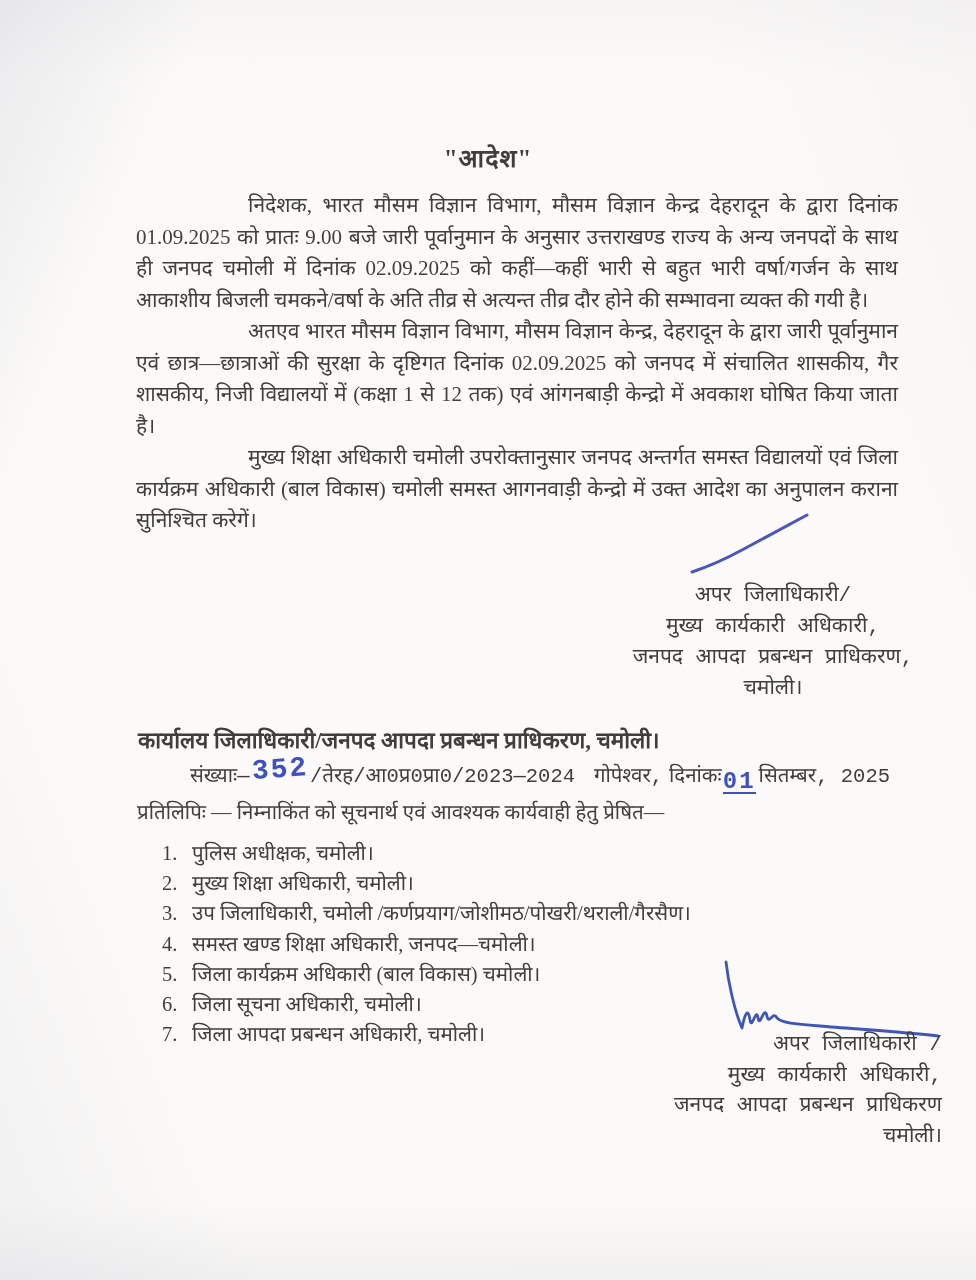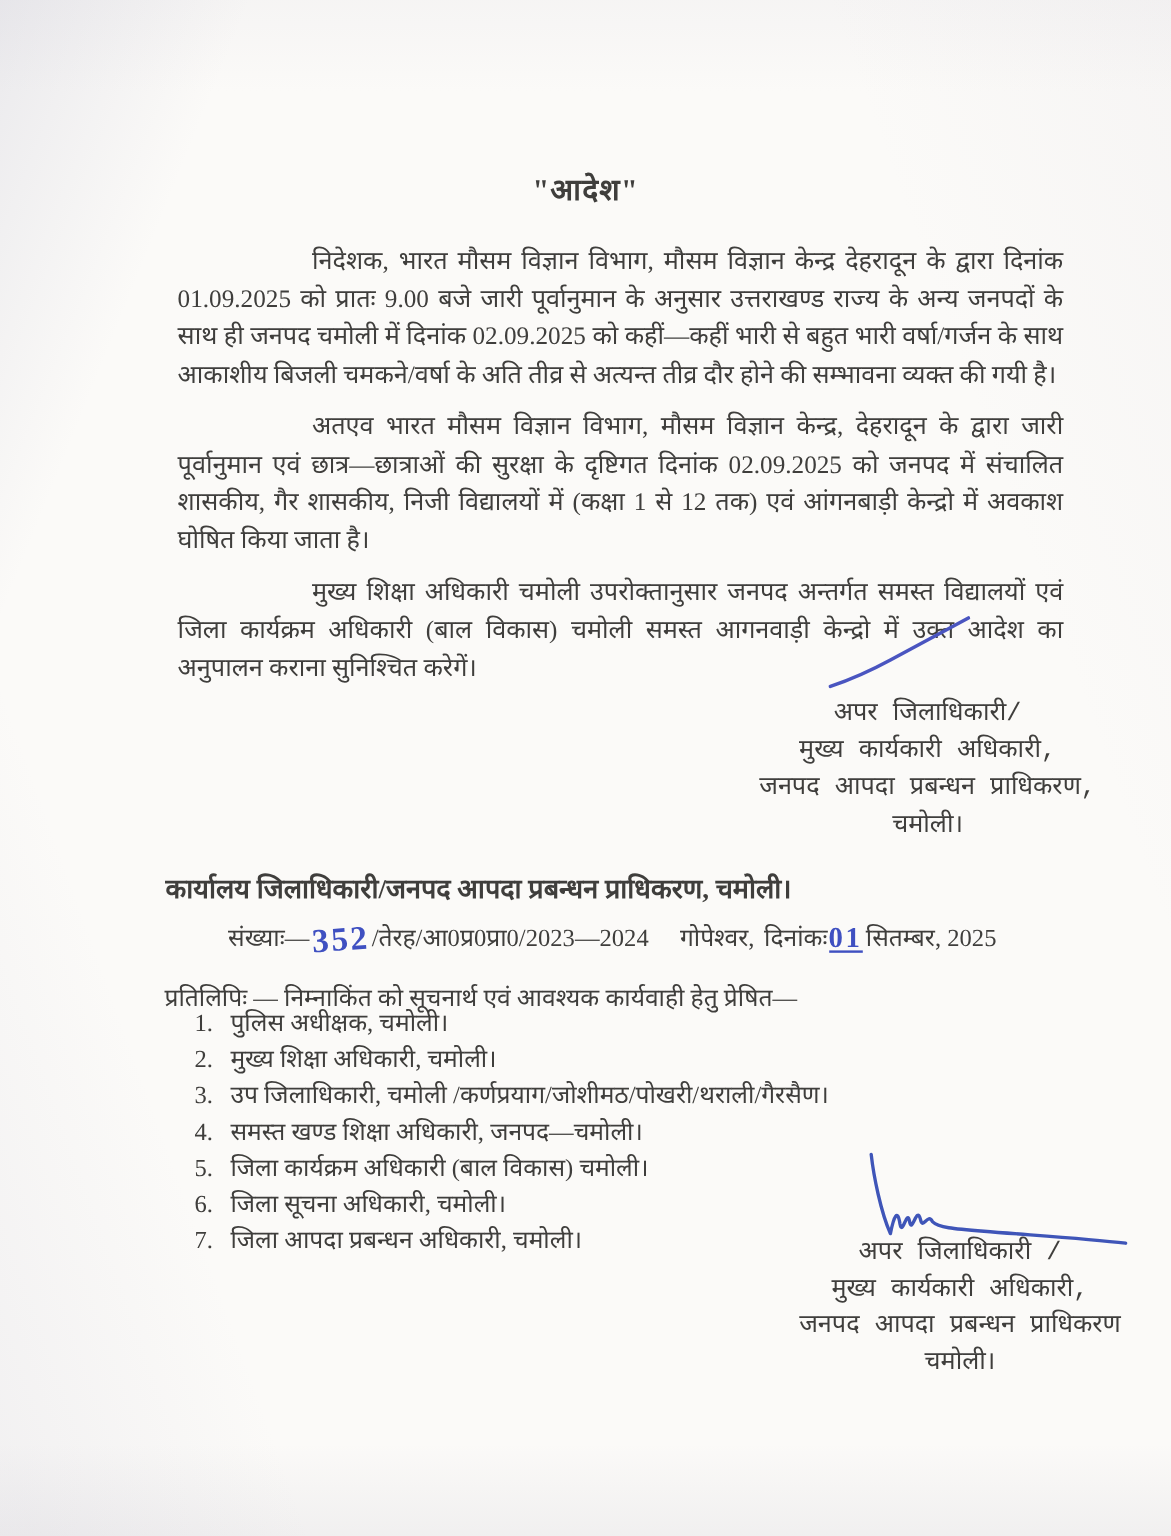--- a/index.html
+++ b/index.html
@@ -42,56 +42,57 @@
   .bodytext {
     position: absolute;
     top: 190px;
     left: 136px;
     width: 762px;
     font-size: 21px;
     line-height: 31.5px;
     text-align: justify;
   }
   .bodytext p {
-    margin: 12px;
+    margin: 0;
     text-indent: 112px;
   }
   .sig-stroke-1 {
     position: absolute;
     left: 680px;
     top: 505px;
     pointer-events: none;
   }
   .sig-block {
     position: absolute;
     text-align: center;
     font-size: 21px;
     line-height: 31px;
     font-family: Liberation Mono, monospace;
   }
   .sig-block-top { top: 580px; left: 608px; width: 330px; }
-  .sig-block-bottom { top: 1030px; left: 628px; width: 344px; line-height: 30.5px; }
+  .sig-block-bottom { top: 1030px; left: 598px; width: 344px; line-height: 30.5px; text-align: right; }
   .office-heading {
     position: absolute;
     top: 724px;
     left: 138px;
     width: 740px;
     text-align: left;
     font-size: 22.5px;
     font-weight: 700;
   }
   .ref-line {
     position: absolute;
     top: 760px;
     left: 190px;
     width: 700px;
     font-size: 20.5px;
     display: flex;
-    align-items: flex-end;
+    align-items: flex-start;
     white-space: nowrap;
+    font-family: Liberation Mono, monospace;
   }
   .handwritten {
     color: #3f50c1;
     font-weight: 600;
     letter-spacing: 2px;
   }
   .hw-number {
     font-size: 28px;
     transform: rotate(-4deg);
     display: inline-block;
@@ -101,21 +102,21 @@
   .hw-date {
     font-size: 24px;
     display: inline-block;
     margin: 12px 3px 0 1px;
     border-bottom: 2px solid #3f50c1;
     line-height: 20px;
   }
   .ref-gap { display: inline-block; width: 26px; }
   .copy-heading {
     position: absolute;
-    top: 816px;
+    top: 797px;
     left: 137px;
     width: 760px;
     font-size: 20.5px;
   }
   .recipient-list {
     position: absolute;
     top: 838px;
     left: 162px;
     width: 740px;
     font-size: 20.5px;

